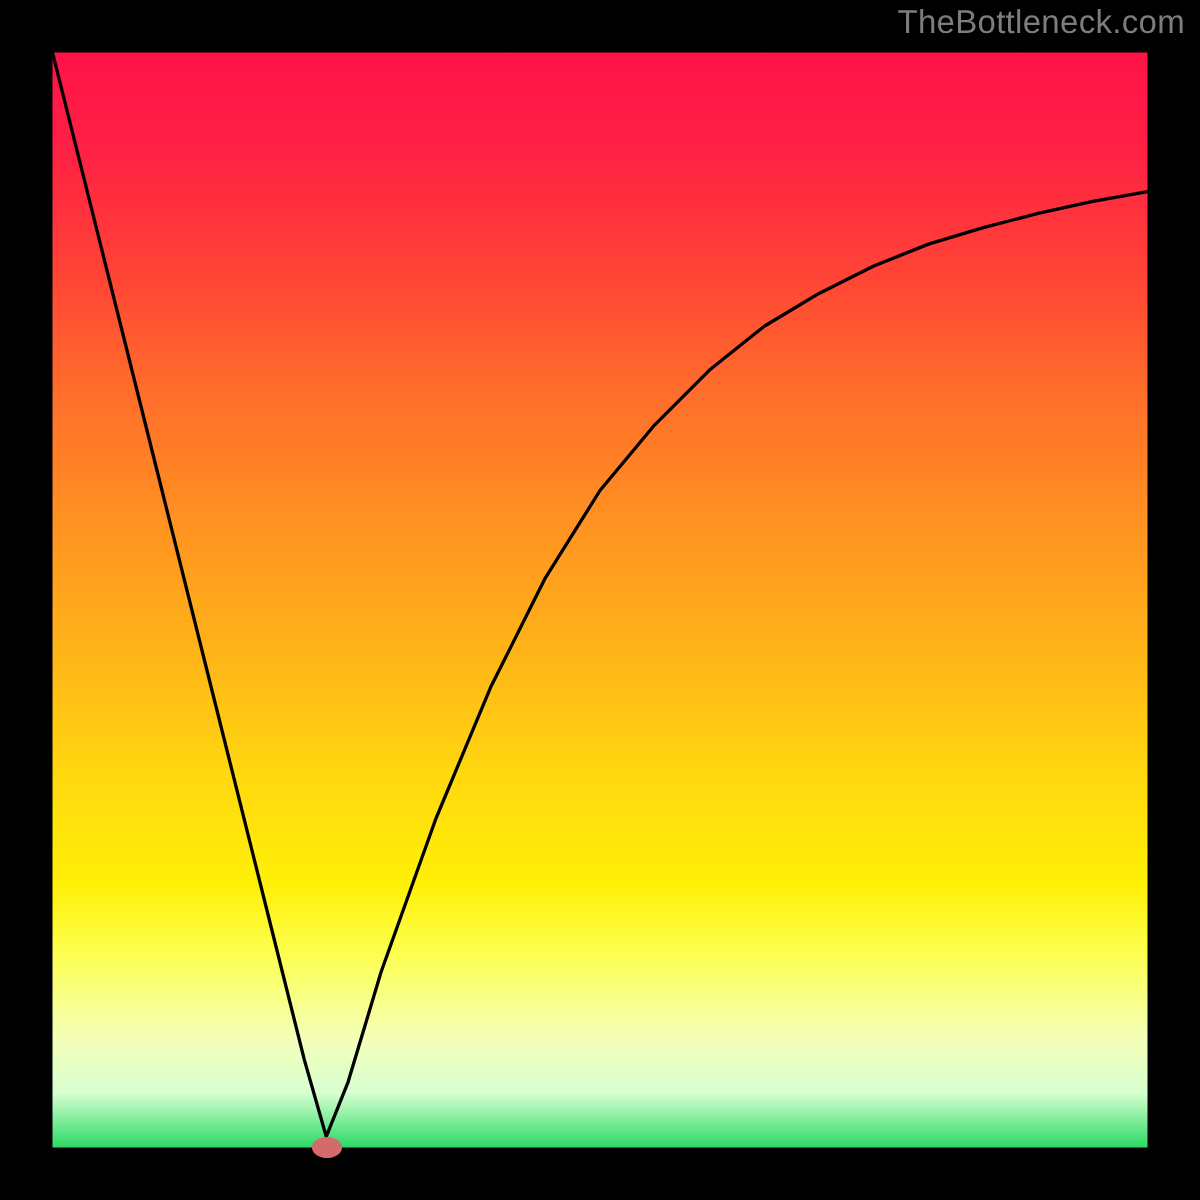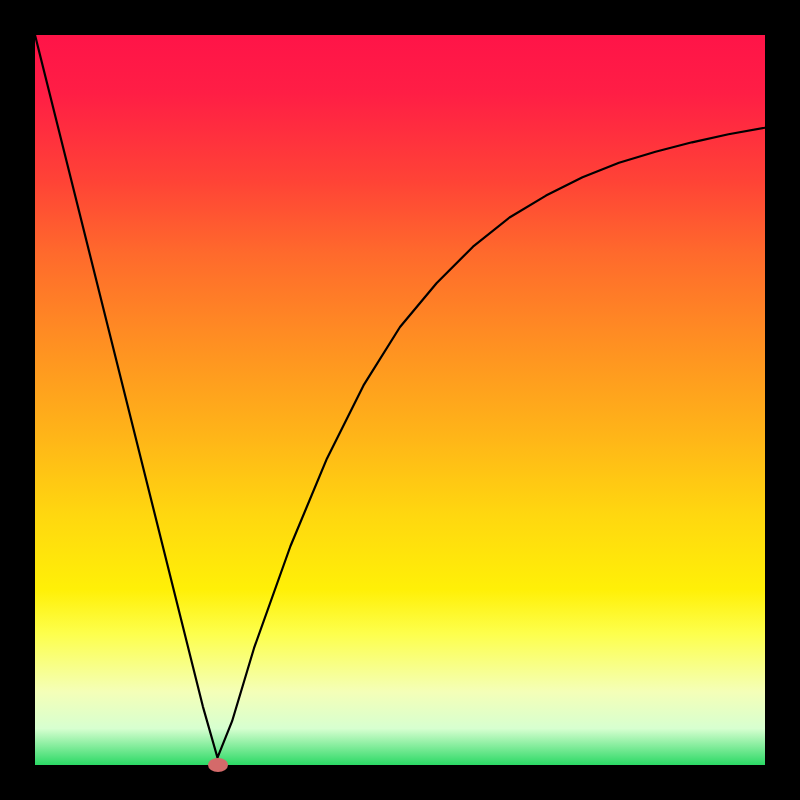--- a/index.html
+++ b/index.html
@@ -62,20 +62,21 @@
     top: 0;
     width: 730px;
     height: 730px;
     overflow: visible;
   }
 </style>
 </head>
 <body>
 
 <div class="frame">
+  <div class="watermark">TheBottleneck.com</div>
 
   <div class="plot-area">
     <svg class="curve" viewBox="0 0 730 730" preserveAspectRatio="none">
       <path fill="none" stroke="#000" stroke-width="2.2" stroke-linejoin="round" stroke-linecap="round" d="M0.00 0.00 L36.50 146.00 L73.00 292.00 L109.50 438.00 L146.00 584.00 L167.90 671.60 L182.50 722.70 L197.10 686.20 L219.00 613.20 L255.50 511.00 L292.00 423.40 L328.50 350.40 L365.00 292.00 L401.50 248.20 L438.00 211.70 L474.50 182.50 L511.00 160.60 L547.50 142.35 L584.00 127.75 L620.50 116.80 L657.00 107.31 L693.50 99.28 L730.00 92.71"></path>
     </svg>
     <div class="marker" style="left: 182.5px; top: 730px; background: rgb(212, 106, 106);"></div>
   </div>
 </div>
 
 </body></html>

